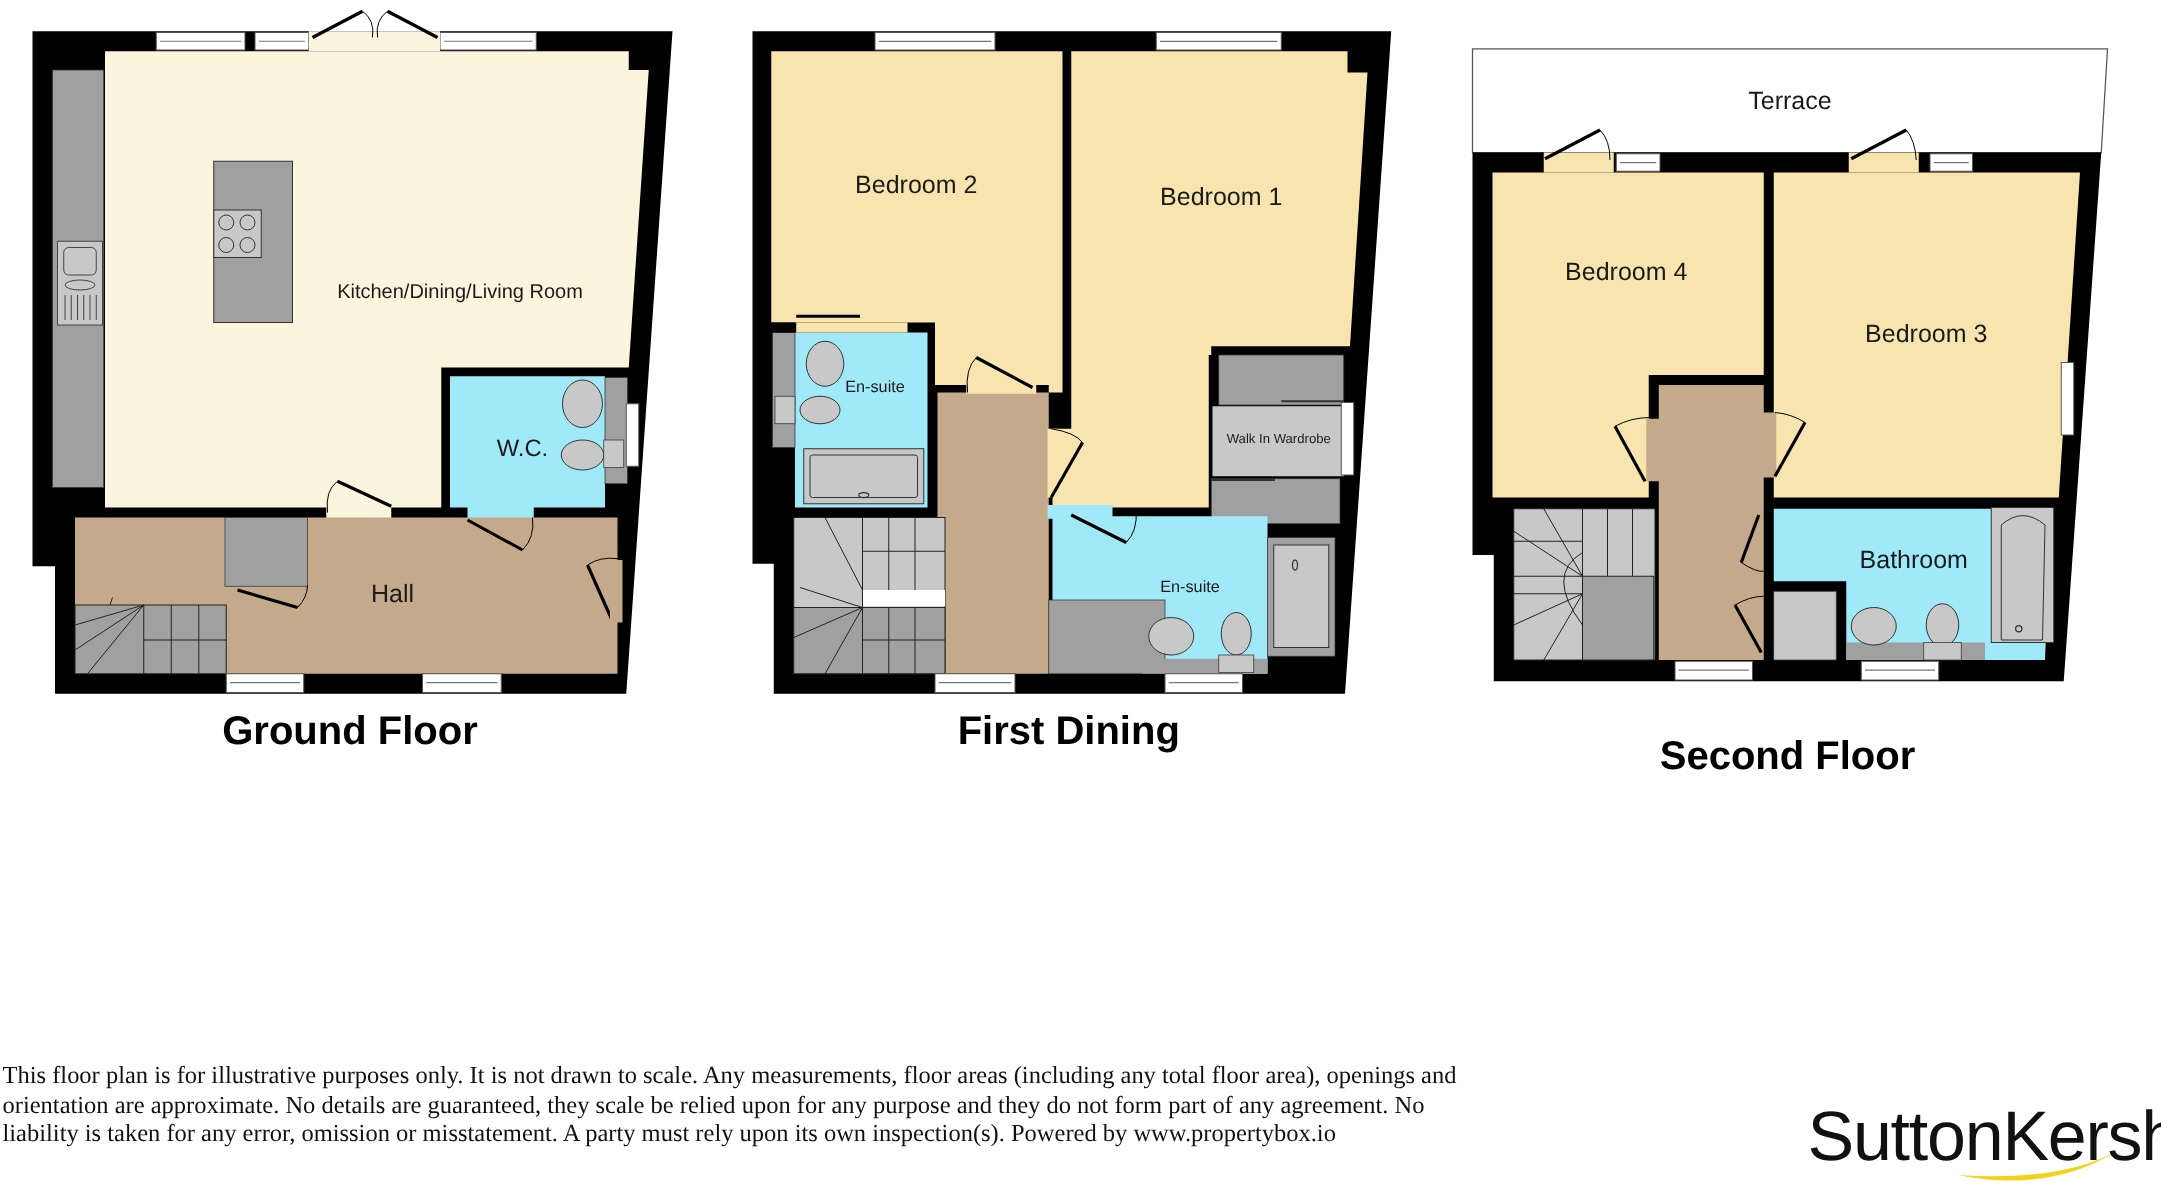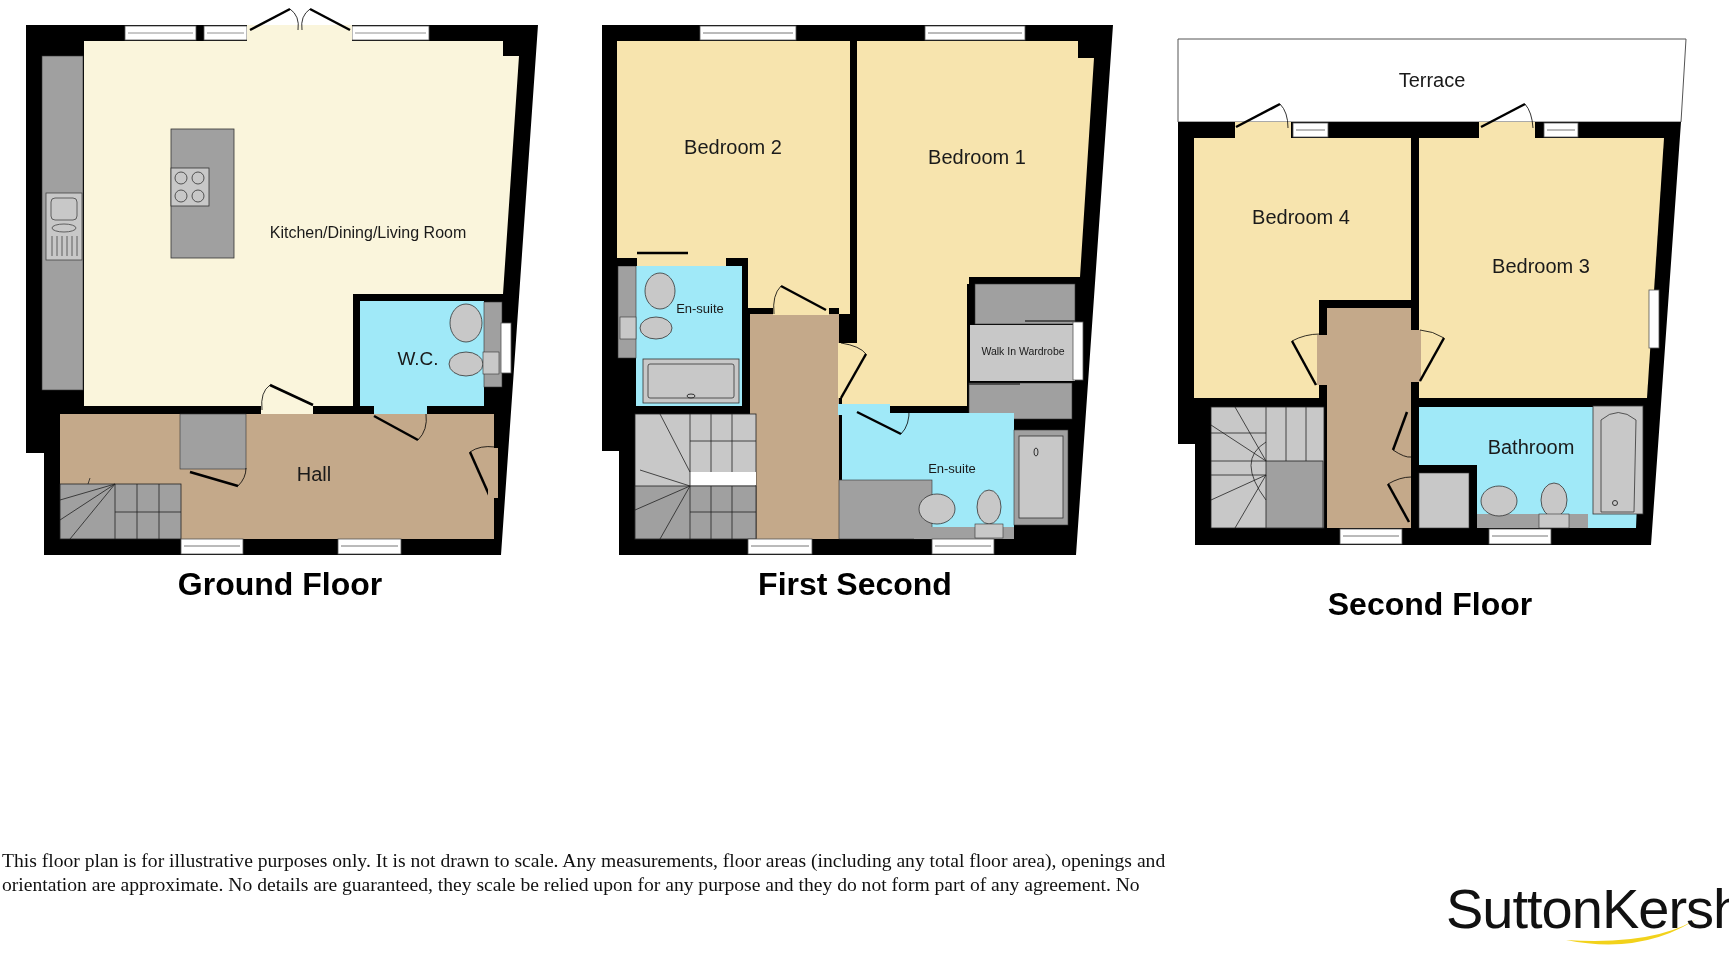--- a/index.html
+++ b/index.html
@@ -272,26 +272,27 @@
       <line x1="1492" y1="536" x2="1548" y2="536" stroke="#777"></line>
     </g>
     <text class="room-label" x="1432" y="82" font-size="20">Terrace</text>
     <text class="room-label" x="1301" y="219" font-size="20">Bedroom 4</text>
     <text class="room-label" x="1541" y="268" font-size="20">Bedroom 3</text>
     <text class="room-label" x="1531" y="449" font-size="20">Bathroom</text>
   </g>
 </svg>
 
 <div class="floor-title" style="left:80px;">Ground Floor</div>
-<div class="floor-title" style="left:655px;">First Second</div>
+<div class="floor-title" style="left:655px;">First Dining</div>
 <div class="floor-title" style="left:1230px;margin-top:20px;">Second Floor</div>
 
 <div class="disclaimer">
   <div>This floor plan is for illustrative purposes only. It is not drawn to scale. Any measurements, floor areas (including any total floor area), openings and</div>
   <div>orientation are approximate. No details are guaranteed, they scale be relied upon for any purpose and they do not form part of any agreement. No</div>
+  <div>liability is taken for any error, omission or misstatement. A party must rely upon its own inspection(s). Powered by www.propertybox.io</div>
 </div>
 
 <div class="logo">
   <svg class="logo-swoosh" width="260" height="75" viewBox="0 0 260 75">
     <path d="M120,64 Q200,80 258,38 Q215,70 120,64 Z" fill="#F2D21B"></path>
   </svg>
   <div class="logo-text">SuttonKersh</div>
 </div>
 
 </body></html>

